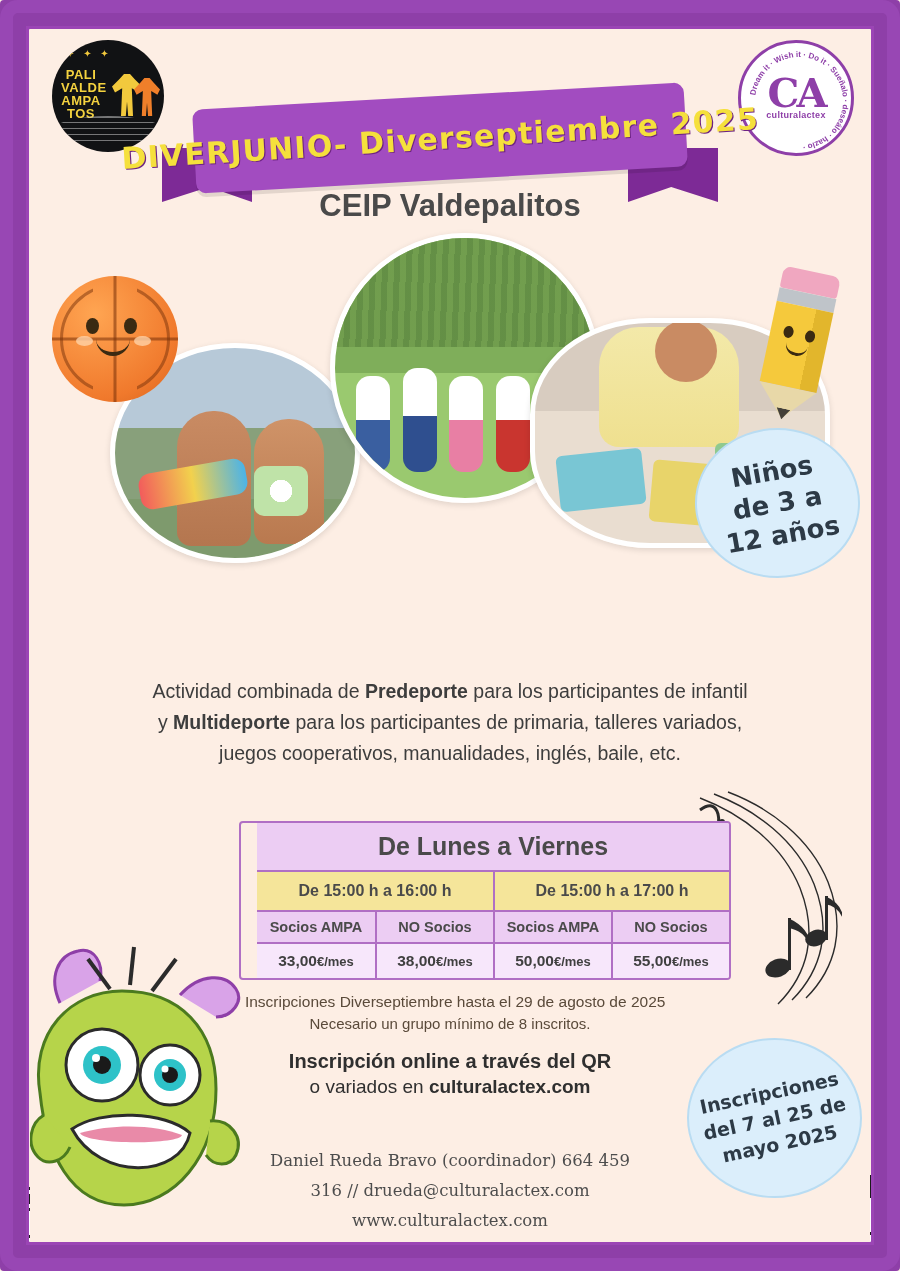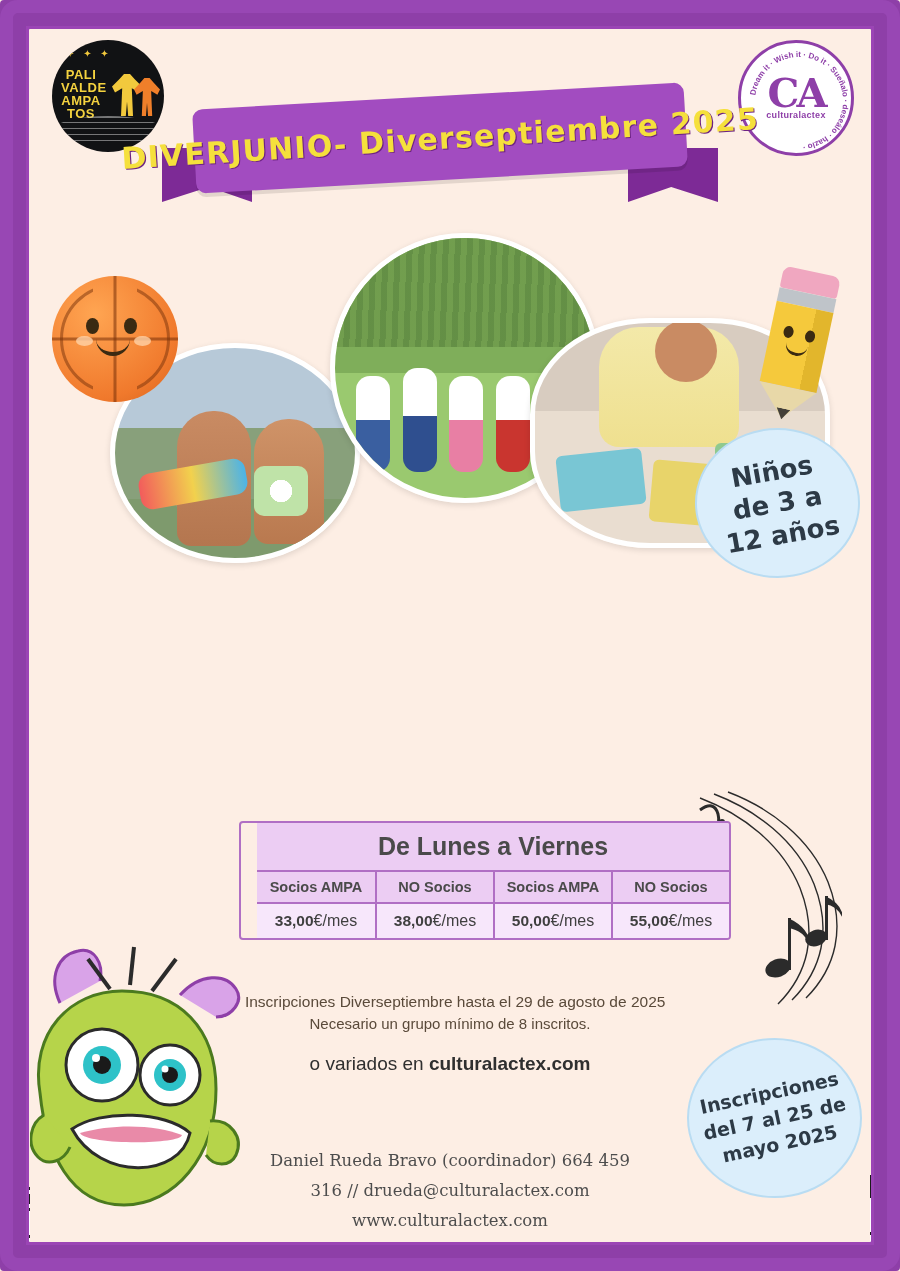--- a/index.html
+++ b/index.html
@@ -306,21 +306,21 @@
     border-left: 2px solid #b06fc4;
   }
   .th-sub:first-child { border-left: none; }
   .td-price {
     background: #f7e7fb; color: #3f3f3f;
     font-size: 15.5px; font-weight: bold; text-align:center;
     padding: 8px 0; width: 25%;
     border-left: 2px solid #b06fc4;
   }
   .td-price:first-child { border-left: none; }
-  .td-price .unit { font-size: 16px; font-weight: normal; }
+  .td-price .unit { font-size: 13px; font-weight: bold; }
 
   
   .notes {
     position: absolute; left: 150px; right: 150px; top: 965px;
     text-align: center; color: #5a4a3a;
   }
   .note1 { font-size: 15.5px; }
   .note2 { font-size: 15px; margin-top: 4px; }
   .cta {
     position: absolute; left: 150px; right: 150px; top: 1022px;
@@ -401,20 +401,21 @@
     </div>
 
     <div class="ribbon-wrap">
       <div class="ribbon-tail-l"></div>
       <div class="ribbon-tail-r"></div>
       <div class="ribbon-band">
         <div class="title">DIVERJUNIO- Diverseptiembre 2025</div>
       </div>
     </div>
 
+    <div class="school-name">CEIP Valdepalitos</div>
 
     <div class="collage">
       <div class="photo p-left">
         <div class="figA"></div>
         <div class="figB"></div>
         <div class="gun"></div>
         <div class="roll"></div>
       </div>
       <div class="photo p-center">
         <div class="tree"></div>
@@ -459,20 +460,23 @@
 
     <div class="age-bubble">
       <div class="txt">
         <div>Niños</div>
         <div>de 3 a</div>
         <div>12 años</div>
       </div>
     </div>
 
 
+    <div class="desc">
+      <span>Actividad combinada de </span><b>Predeporte</b><span> para los participantes de infantil y </span><b>Multideporte</b><span> para los participantes de primaria, talleres variados, juegos cooperativos, manualidades, inglés, baile, etc.</span>
+    </div>
 
     <div class="music">
       <svg width="160" height="230" viewBox="0 0 160 230">
         <g stroke="#2b2b2b" fill="none" stroke-width="1.4">
           <path d="M18,10 C60,26 100,56 118,100 C136,146 126,186 96,216"></path>
           <path d="M32,6 C74,22 114,52 132,96 C150,142 140,182 110,212"></path>
           <path d="M46,4 C88,20 128,50 146,94 C164,140 154,180 124,210"></path>
         </g>
         <g fill="#2b2b2b">
           <ellipse cx="96" cy="180" rx="13" ry="9" transform="rotate(-20 96 180)"></ellipse>
@@ -488,39 +492,44 @@
             <circle cx="40" cy="46" r="3"></circle>
         </g>
       </svg>
     </div>
 
     <div class="table">
       <div class="tr">
         <div class="th-main">De Lunes a Viernes</div>
       </div>
       <div class="tr">
+        <div class="th-time">De 15:00 h a 16:00 h</div>
+        <div class="th-time">De 15:00 h a 17:00 h</div>
+      </div>
+      <div class="tr">
         <div class="th-sub">Socios AMPA</div>
         <div class="th-sub">NO Socios</div>
         <div class="th-sub">Socios AMPA</div>
         <div class="th-sub">NO Socios</div>
       </div>
       <div class="tr">
         <div class="td-price"><span>33,00</span><span class="unit">€/mes</span></div>
         <div class="td-price"><span>38,00</span><span class="unit">€/mes</span></div>
         <div class="td-price"><span>50,00</span><span class="unit">€/mes</span></div>
         <div class="td-price"><span>55,00</span><span class="unit">€/mes</span></div>
       </div>
     </div>
 
     <div class="notes">
       <div class="note1">* Inscripciones Diverseptiembre hasta el 29 de agosto de 2025</div>
       <div class="note2">Necesario un grupo mínimo de 8 inscritos.</div>
     </div>
 
     <div class="cta">
+      <div class="l1">Inscripción online a través del QR</div>
       <div class="l2"><span>o variados en </span><b>culturalactex.com</b></div>
     </div>
 
     <div class="insc-bubble">
       <div class="txt">
         <div>Inscripciones</div>
         <div>del 7 al 25 de</div>
         <div>mayo 2025</div>
       </div>
     </div>

